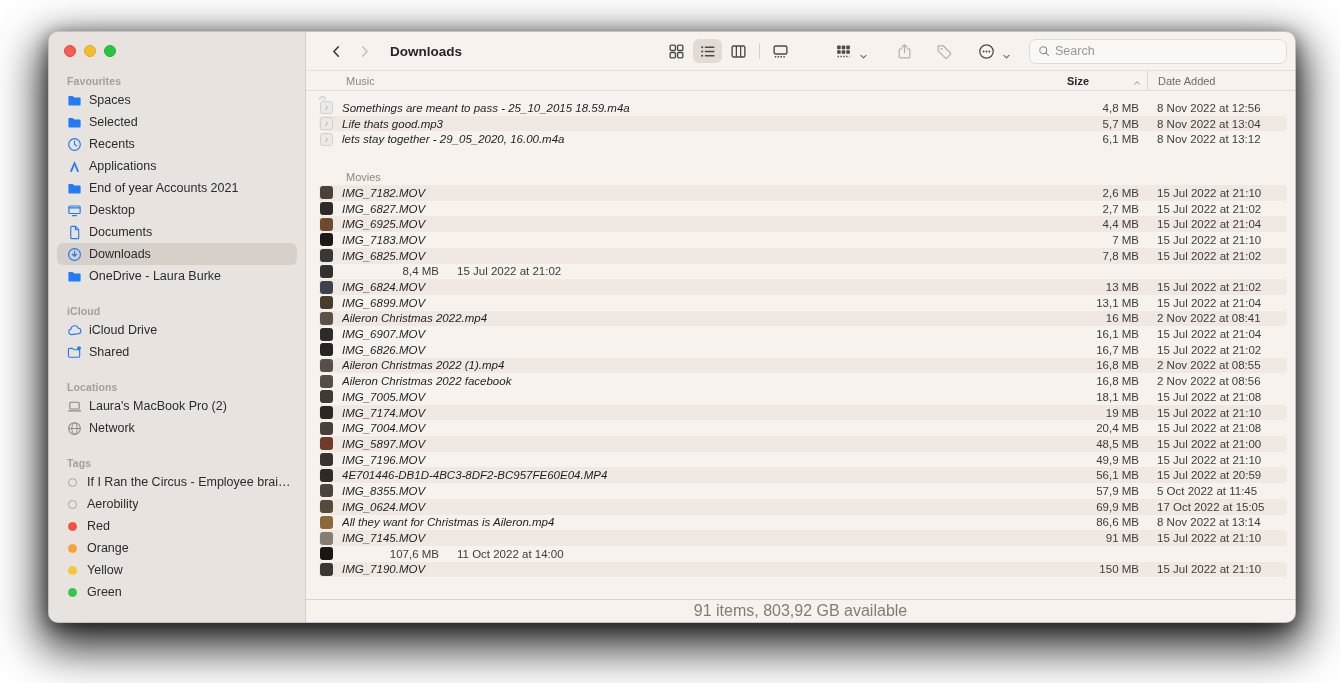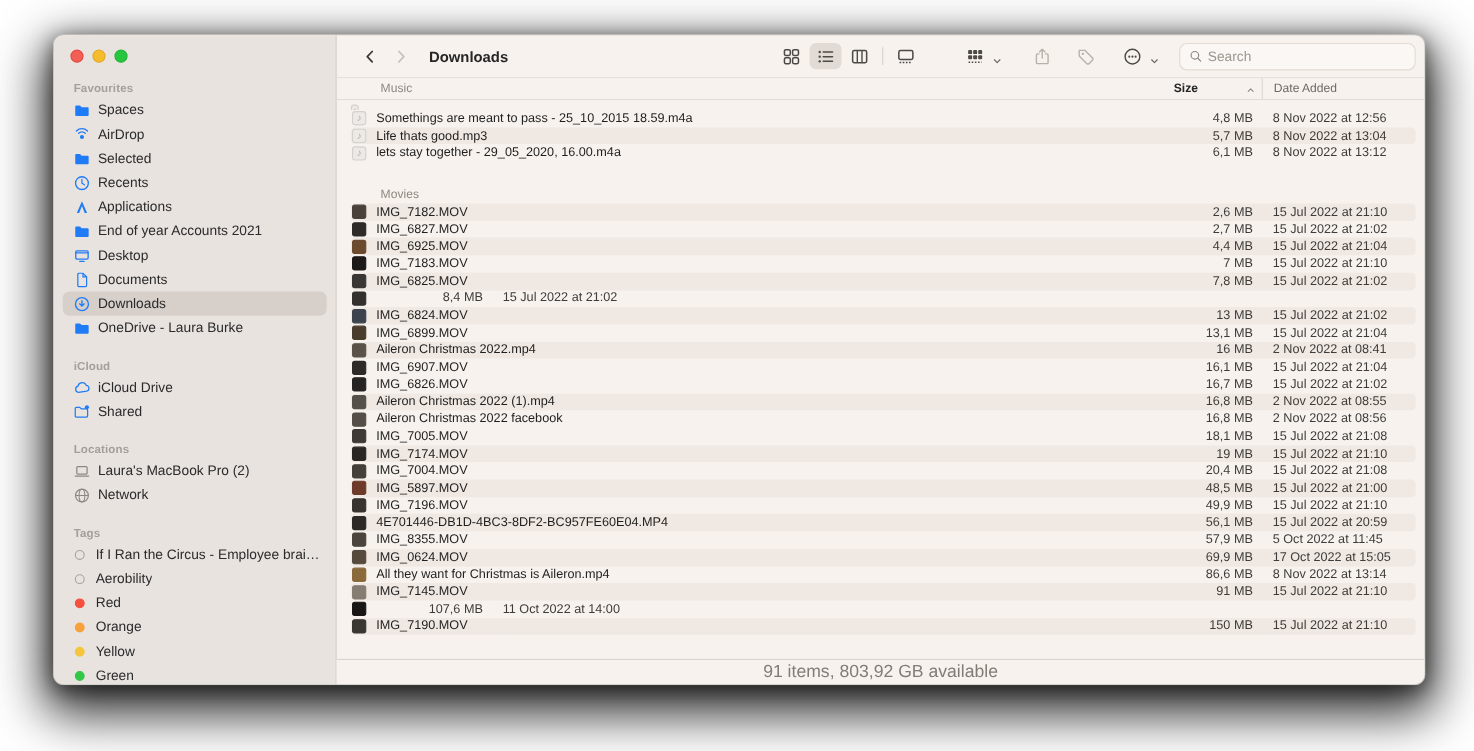--- a/index.html
+++ b/index.html
@@ -39,21 +39,21 @@
   .view-group { display:flex; align-items:center; gap:2px; }
   .view-btn { width:29px; height:24px; border-radius:6px; display:flex; align-items:center; justify-content:center; color:#4c4a47; }
   .view-btn svg { width:17px; height:17px; }
   .view-btn.active { background:#e2dbd5; }
   .view-divider { width:1px; height:16px; background:#d8d1cb; margin:0 4px; }
   .tb-icon { width:28px; height:24px; display:flex; align-items:center; justify-content:center; color:#4c4a47; }
   .tb-icon svg { width:17px; height:17px; }
   .tb-icon.dim { color:#b9b1aa; }
   .chev-mini { width:9px; height:9px; color:#6e6a66; margin-left:-2px; }
   .chev-mini svg { width:9px; height:9px; }
-  .search-field { width:215px; height:25px; background:#fbf7f4; border:1px solid #e2dbd4; border-radius:7px;
+  .search-field { width:258px; height:25px; background:#fbf7f4; border:1px solid #e2dbd4; border-radius:7px;
                   display:flex; align-items:center; padding:0 8px; gap:5px; margin-left:14px; }
   .search-field svg { width:12px; height:12px; color:#8d8781; flex:0 0 12px; }
   .search-field input { border:none; outline:none; background:transparent; font-size:12.5px; color:#2b2b2b; width:100%;
                         font-family:"Liberation Sans","DejaVu Sans",sans-serif; }
   .search-field input::placeholder { color:#9d9690; }
 
   
   .col-band { height:21px; flex:0 0 21px; display:flex; align-items:center; border-top:1px solid #e6dfda;
               border-bottom:1px solid #e3dcd6; padding-left:40px; font-size:11px; }
   .band-group { color:#8e8881; flex:1; }
@@ -68,21 +68,21 @@
   .partial-row { height:9px; overflow:hidden; padding-left:13px; }
   .partial-row .audio { margin-top:2px; }
   .frow { height:15.7px; display:flex; align-items:center; margin:0 8px 0 13px; border-radius:4px;
           font-size:11.5px; color:#1f1f1f; }
   .frow.striped { background:#efe8e3; }
   .ficon { width:15px; height:15px; flex:0 0 15px; margin-right:8px; display:flex; align-items:center; justify-content:center; }
   .audio { width:13px; height:13px; border-radius:3px; background:#ece9e6; border:1px solid #d4d0cc;
            color:#b1aca7; font-size:9px; line-height:11px; text-align:center; }
   .audio::before { content:"\266A"; }
   .video { width:13px; height:13px; border-radius:2.5px; background:#3a3530; border:1px solid rgba(0,0,0,.25); }
-  .fname { flex:1; overflow:hidden; text-overflow:ellipsis; white-space:nowrap; }
+  .fname { flex:1; overflow:hidden; text-overflow:ellipsis; white-space:nowrap;font-style:italic; }
   .fsize { width:105px; text-align:right; color:#3e3c3a; padding-right:8px; flex:0 0 105px; }
   .fdate { width:140px; color:#3e3c3a; padding-left:10px; flex:0 0 140px; white-space:nowrap; }
   .group-gap { height:22px; }
   .group-hdr { height:16px; display:flex; align-items:center; padding-left:40px; font-size:11px; color:#8e8881; }
 
   
   .statusbar { flex:0 0 23px; border-top:1px solid #dbd4ce; display:flex; align-items:center; justify-content:center;
                font-size:16px; color:#827c76; background:#f7f2ee; }
 </style>
 </head>
@@ -216,28 +216,20 @@
 
         <div class="side-item">
           <span class="sicon tint-blue">
             <svg>
               <use href="#sym-folder"></use>
             </svg>
           </span>
           <span class="side-label">Spaces</span>
         </div>
 
-        <div class="side-item">
-          <span class="sicon tint-blue">
-            <svg>
-              <use href="#sym-airdrop"></use>
-            </svg>
-          </span>
-          <span class="side-label">AirDrop</span>
-        </div>
 
         <div class="side-item">
           <span class="sicon tint-blue">
             <svg>
               <use href="#sym-folder"></use>
             </svg>
           </span>
           <span class="side-label">Selected</span>
         </div>
 

